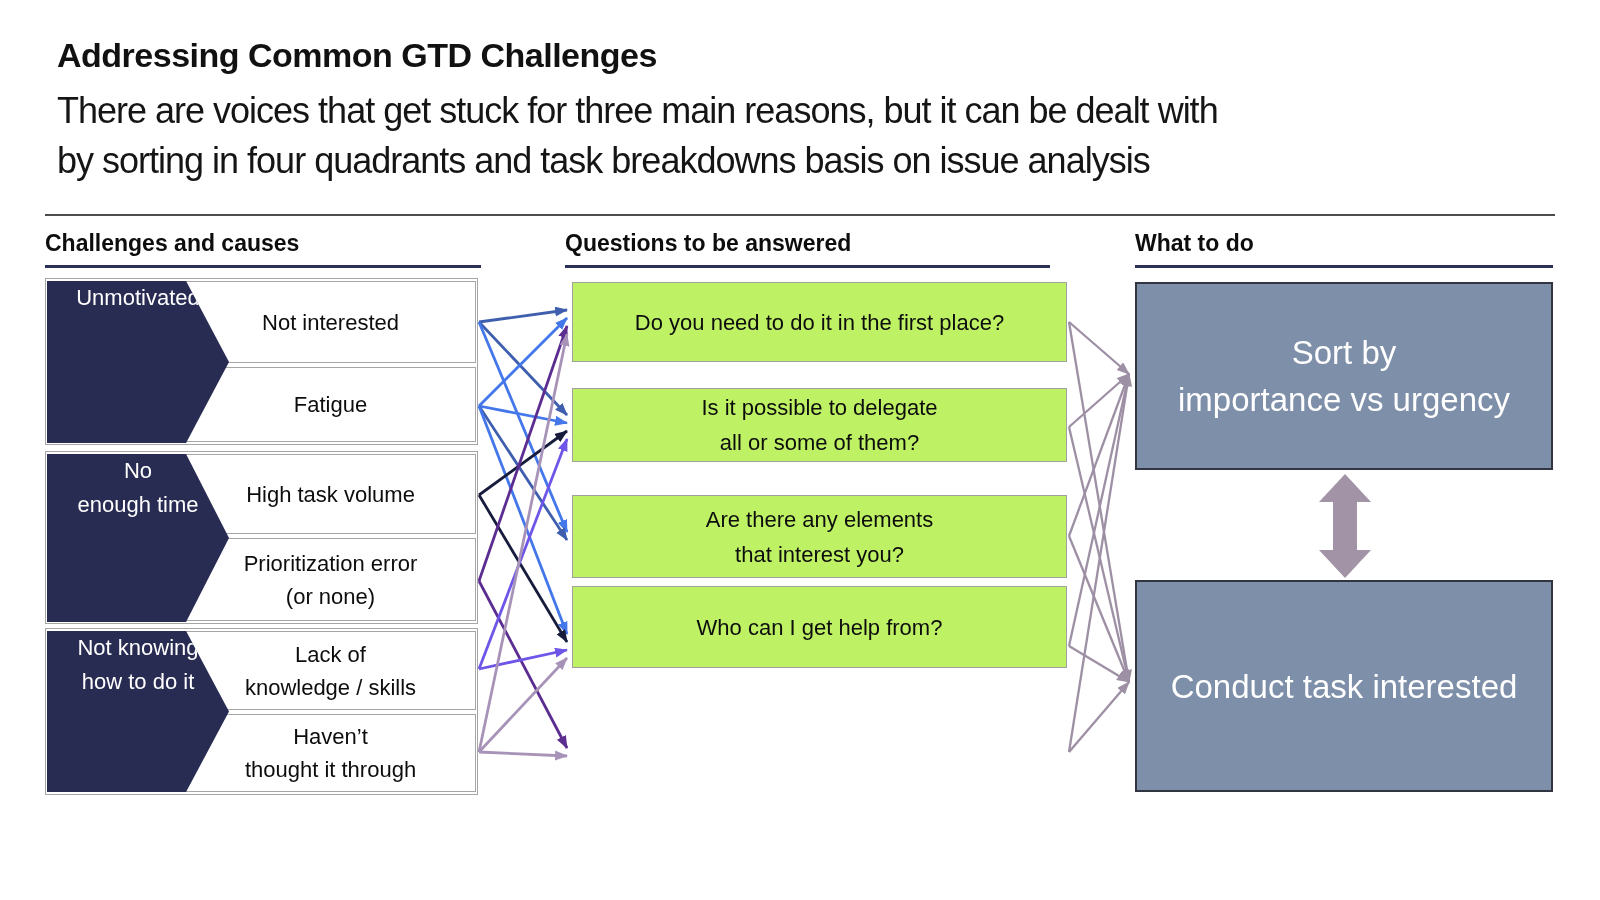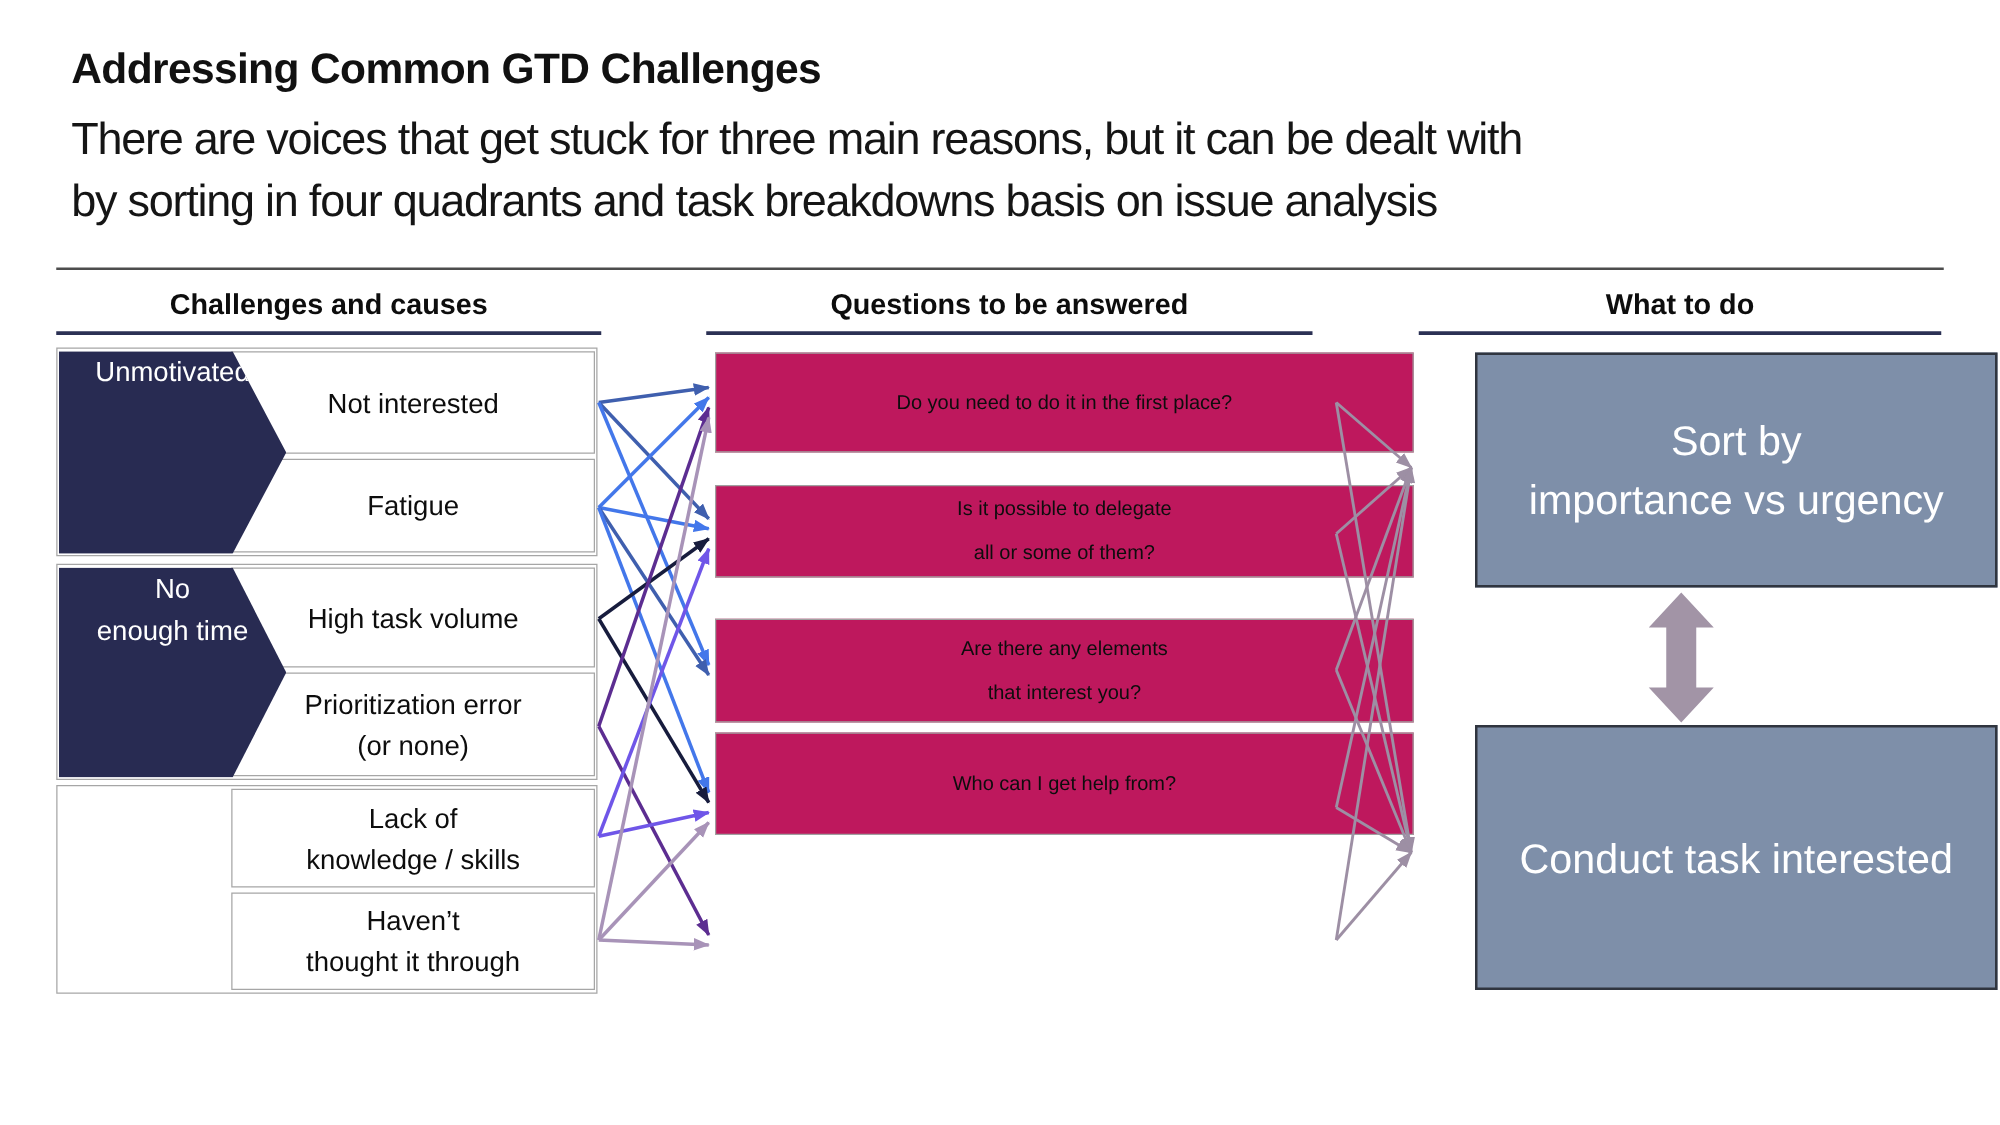--- a/index.html
+++ b/index.html
@@ -2,36 +2,36 @@
 <html><head>
 <meta charset="utf-8">
 <style>
   html,body{margin:0;padding:0;background:#ffffff;}
   .slide{position:relative;width:1600px;height:900px;background:#ffffff;overflow:hidden;
          font-family:"Liberation Sans",sans-serif;color:#111;}
   .title{position:absolute;left:57px;top:36px;font-size:34px;font-weight:600;letter-spacing:-0.5px;color:#111;}
   .subtitle{position:absolute;left:57px;top:86px;font-size:36px;font-weight:400;letter-spacing:-1px;
             line-height:50px;color:#151515;}
   .toprule{position:absolute;left:45px;top:214px;width:1510px;height:2px;background:#4d4d4d;}
-  .colheader{position:absolute;top:230px;font-size:23px;font-weight:700;text-align:center;color:#0d0d0d;}
+  .colheader{position:absolute;top:230px;font-size:23px;font-weight:700;text-align:left;color:#0d0d0d;}
   .colrule{position:absolute;top:265px;height:3px;background:#2b3154;}
   .group{position:absolute;left:45px;width:433px;border:1.5px solid #a6a6a6;background:#ffffff;box-sizing:border-box;}
   .pent{position:absolute;left:47px;width:182px;display:flex;flex-direction:column;
         align-items:center;text-align:center;color:#ffffff;font-size:22px;line-height:34px;
         clip-path:polygon(0 0,76.4% 0,100% 50%,76.4% 100%,0 100%);}
   .pent > div{width:150px;}
   .cause{position:absolute;left:185px;width:291px;border:1.5px solid #a6a6a6;background:#ffffff;box-sizing:border-box;
          display:flex;flex-direction:column;justify-content:center;align-items:center;text-align:center;
          font-size:22px;line-height:33px;color:#0d0d0d;}
-  .qbox{position:absolute;left:572px;width:559px;border:1.5px solid #a0a0a0;background:#be185d;box-sizing:border-box;
+  .qbox{position:absolute;left:572px;width:495px;border:1.5px solid #a0a0a0;background:#bef264;box-sizing:border-box;
         display:flex;flex-direction:column;justify-content:center;align-items:center;text-align:center;
-        font-size:16px;line-height:35px;color:#0d0d0d;}
+        font-size:22px;line-height:35px;color:#0d0d0d;}
   .action{position:absolute;left:1135px;width:418px;border:2px solid #30353f;box-sizing:border-box;
           display:flex;flex-direction:column;justify-content:center;align-items:center;text-align:center;
-          font-size:33px;line-height:47px;color:#ffffff;margin-left:45px;}
+          font-size:33px;line-height:47px;color:#ffffff;}
   svg.overlay{position:absolute;left:0;top:0;pointer-events:none;}
 </style>
 </head>
 <body>
 
 <div class="slide">
 
   <div class="title">Addressing Common GTD Challenges</div>
   <div class="subtitle">
     <div>There are voices that get stuck for three main reasons, but it can be dealt with</div>
@@ -71,20 +71,24 @@
     <div>Haven’t</div>
     <div>thought it through</div>
   </div>
 
   <div class="pent" style="top: 281px; height: 162px; background: rgb(40, 43, 82);">
     <div>Unmotivated</div>
   </div>
   <div class="pent" style="top: 454px; height: 168px; background: rgb(40, 43, 82);">
     <div>No</div>
     <div>enough time</div>
+  </div>
+  <div class="pent" style="top: 631px; height: 161px; background: rgb(40, 43, 82);">
+    <div>Not knowing</div>
+    <div>how to do it</div>
   </div>
 
   <div class="qbox" style="top:282px;height:80px;">
     <div>Do you need to do it in the first place?</div>
   </div>
   <div class="qbox" style="top:388px;height:74px;">
     <div>Is it possible to delegate</div>
     <div>all or some of them?</div>
   </div>
   <div class="qbox" style="top:495px;height:83px;">

